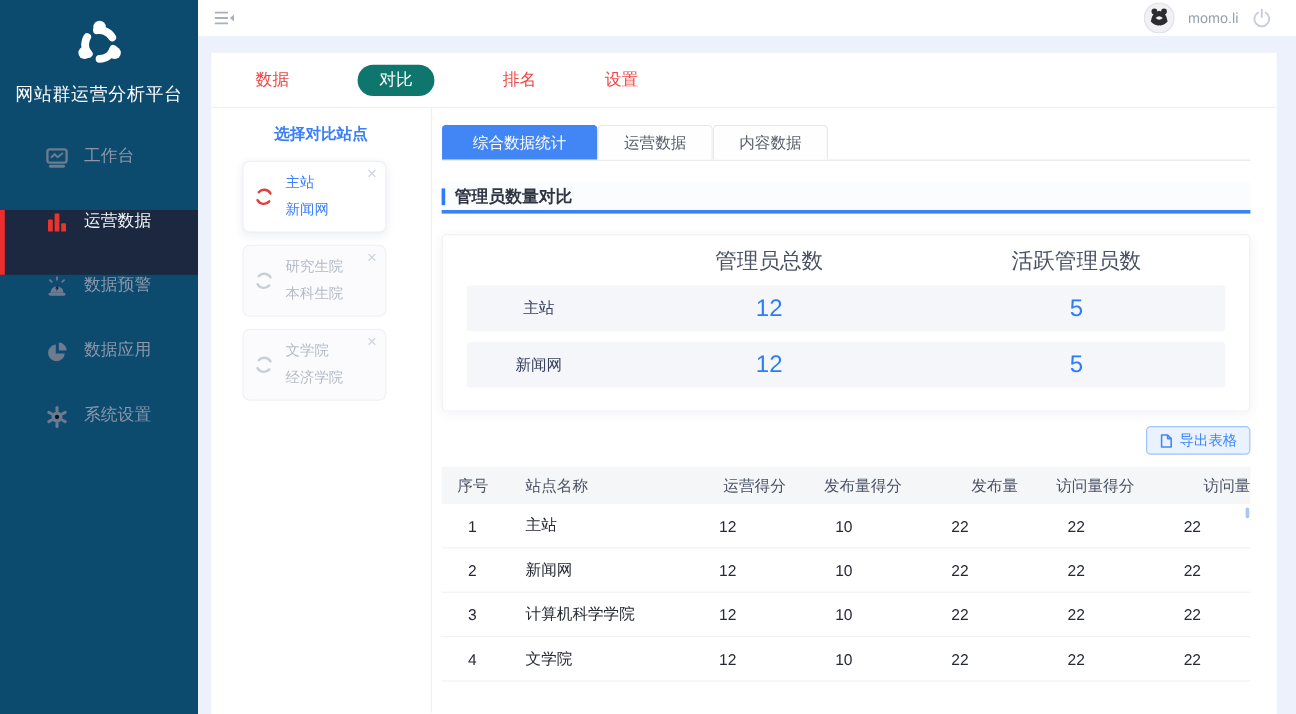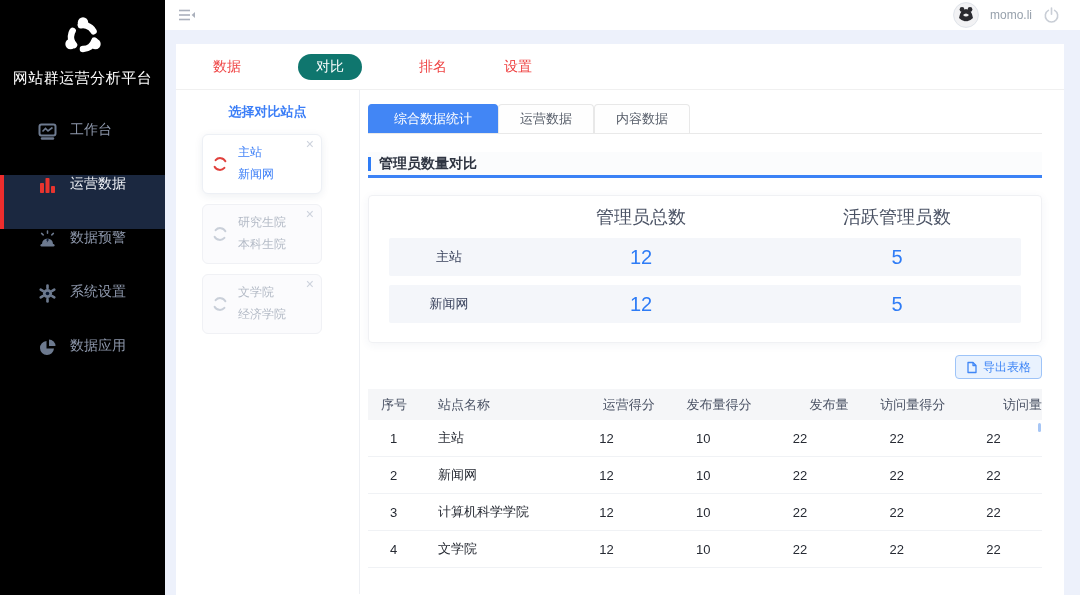--- a/index.html
+++ b/index.html
@@ -2,21 +2,21 @@
 <html><head>
 <meta charset="utf-8">
 <style>
   * { margin:0; padding:0; box-sizing:border-box; }
   html,body { width:1080px; height:595px; overflow:hidden; }
   body {
     font-family:"Liberation Sans","DejaVu Sans",sans-serif;
     background:#edf1fb; position:relative; font-size:13px; color:#2b313b;
   }
   
-  .sidebar { position:absolute; left:0; top:0; width:165px; height:595px; background:#000000; z-index:5; }
+  .sidebar { position:absolute; left:0; top:0; width:165px; height:595px; background:#0c4a6e; z-index:5; }
   .logo-wrap { display:flex; justify-content:center; padding-top:12px; }
   .app-title { color:#fff; font-size:15px; text-align:center; margin-top:9px; letter-spacing:.5px; }
   .menu { margin-top:33px; }
   .menu-item { position:relative; height:54px; display:flex; padding-left:37px; cursor:pointer; }
   .menu-item .mi-label { margin-left:13px; font-size:14px; color:#8d97ab; }
   .menu-item.active { background:#1b2840; }
   .menu-item.active::before { content:""; position:absolute; left:0; top:0; width:4px; height:100%; background:#ed2d2d; }
   .menu-item.active .mi-label { color:#f2f4f8; }
   .mi-icon { width:20px; height:20px; display:flex; align-items:center; justify-content:center; }
   
@@ -117,43 +117,43 @@
           <line x1="3.6" y1="3.4" x2="5.2" y2="4.9" stroke="#6d7a8f" stroke-width="1.5" stroke-linecap="round"></line>
           <line x1="15.4" y1="3.4" x2="13.8" y2="4.9" stroke="#6d7a8f" stroke-width="1.5" stroke-linecap="round"></line>
         </svg>
       </span>
       <span class="mi-label">数据预警</span>
     </div>
 
     <div class="menu-item">
       <span class="mi-icon">
         <svg width="19" height="19" viewBox="0 0 19 19">
+          <path d="M8.5 3 A7 7 0 1 0 16 10.5 L8.5 10.5 Z" fill="#6d7a8f"></path>
+          <path d="M11 1.5 A6.5 6.5 0 0 1 17.5 8 L11 8 Z" fill="#6d7a8f"></path>
+        </svg>
+      </span>
+      <span class="mi-label">数据应用</span>
+    </div>
+
+    <div class="menu-item">
+      <span class="mi-icon">
+        <svg width="19" height="19" viewBox="0 0 19 19">
           <g stroke="#6d7a8f" stroke-width="2.6" stroke-linecap="round">
             <line x1="9.5" y1="1.6" x2="9.5" y2="4"></line>
             <line x1="9.5" y1="15" x2="9.5" y2="17.4"></line>
             <line x1="2.7" y1="5.6" x2="4.8" y2="6.8"></line>
             <line x1="14.2" y1="12.2" x2="16.3" y2="13.4"></line>
             <line x1="2.7" y1="13.4" x2="4.8" y2="12.2"></line>
             <line x1="14.2" y1="6.8" x2="16.3" y2="5.6"></line>
           </g>
           <circle cx="9.5" cy="9.5" r="4.6" fill="#6d7a8f"></circle>
           <circle cx="9.5" cy="9.5" r="1.8" fill="#06152e"></circle>
         </svg>
       </span>
       <span class="mi-label">系统设置</span>
-    </div>
-
-    <div class="menu-item">
-      <span class="mi-icon">
-        <svg width="19" height="19" viewBox="0 0 19 19">
-          <path d="M8.5 3 A7 7 0 1 0 16 10.5 L8.5 10.5 Z" fill="#6d7a8f"></path>
-          <path d="M11 1.5 A6.5 6.5 0 0 1 17.5 8 L11 8 Z" fill="#6d7a8f"></path>
-        </svg>
-      </span>
-      <span class="mi-label">数据应用</span>
     </div>
   </div>
 </div>
 
 <div class="topbar">
   <span style="cursor:pointer;display:flex;">
     <svg width="18" height="14" viewBox="0 0 18 14">
       <g stroke="#aab0bc" stroke-width="1.6">
         <line x1="1" y1="2.5" x2="12" y2="2.5"></line>
         <line x1="1" y1="7" x2="12" y2="7"></line>

